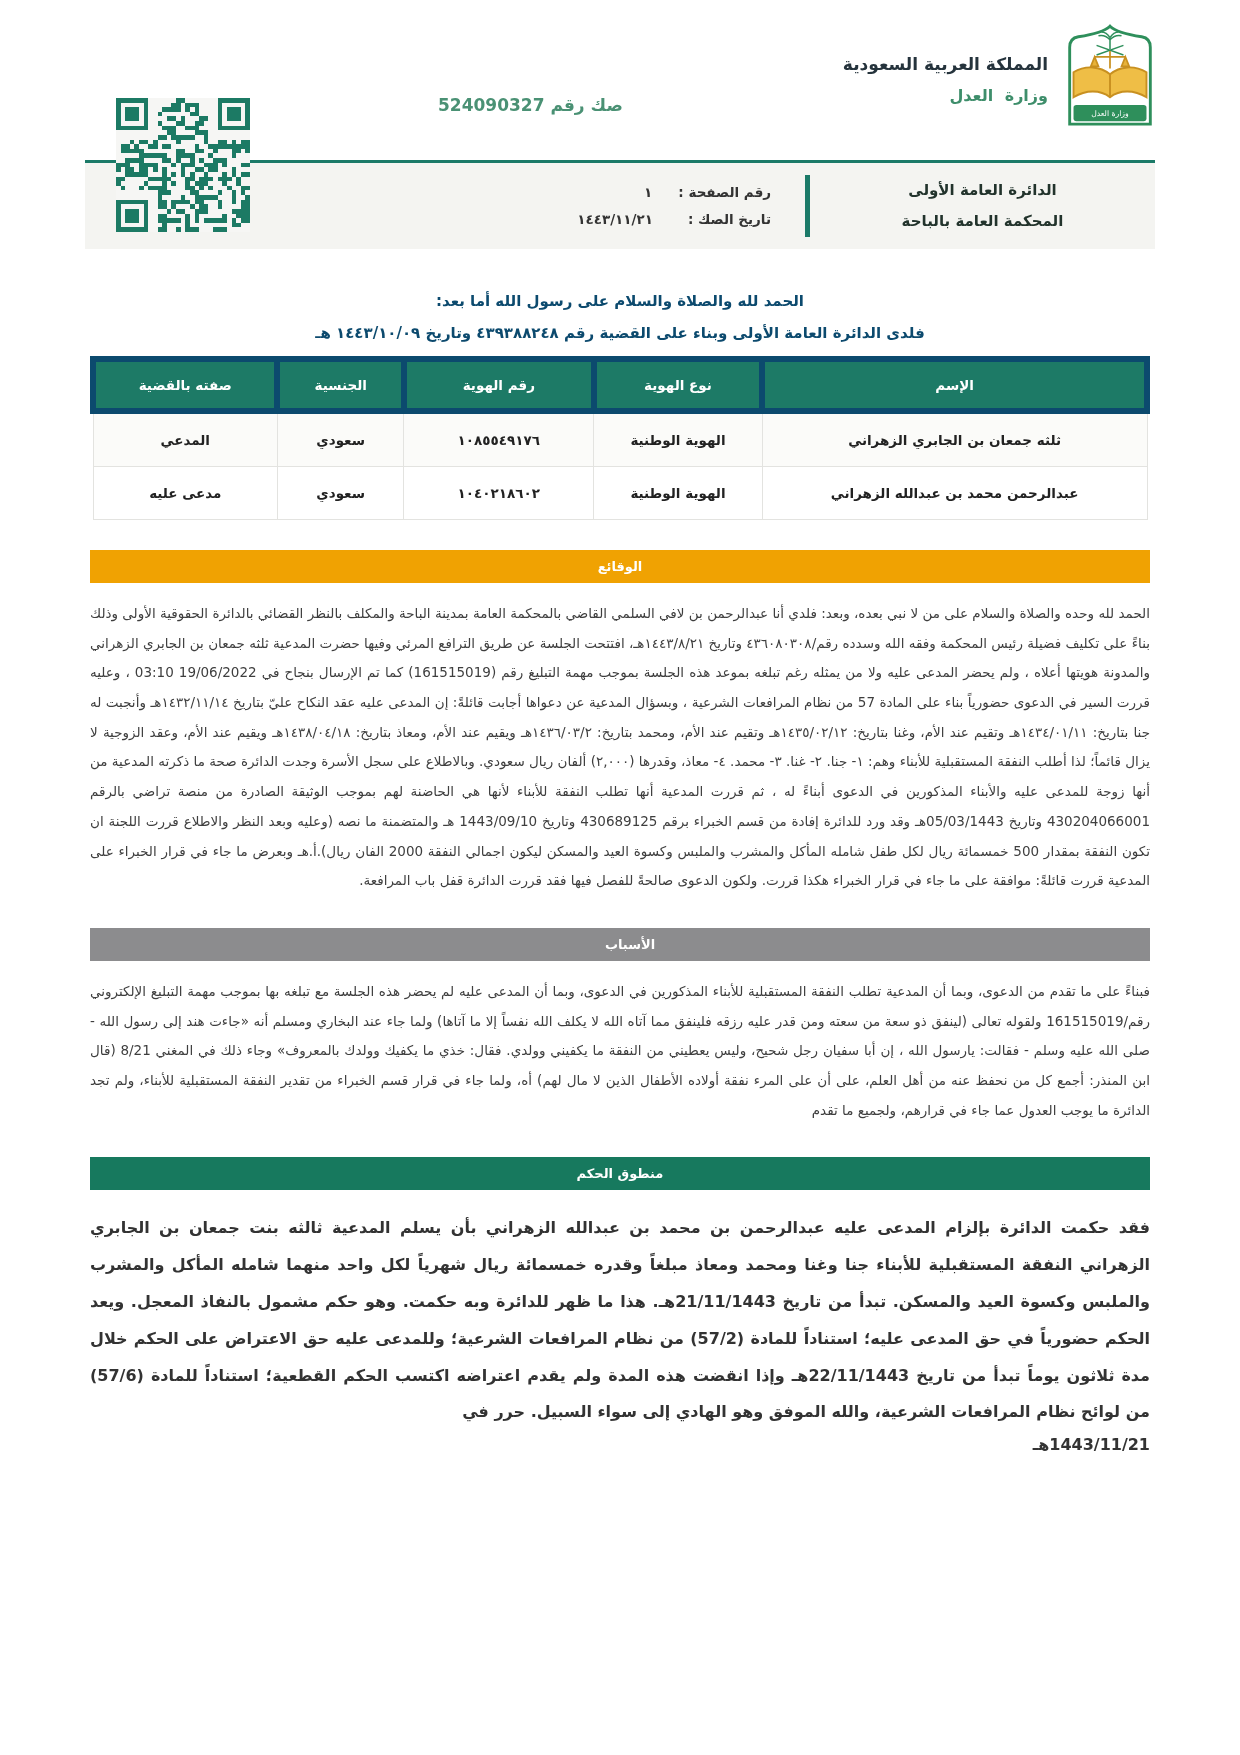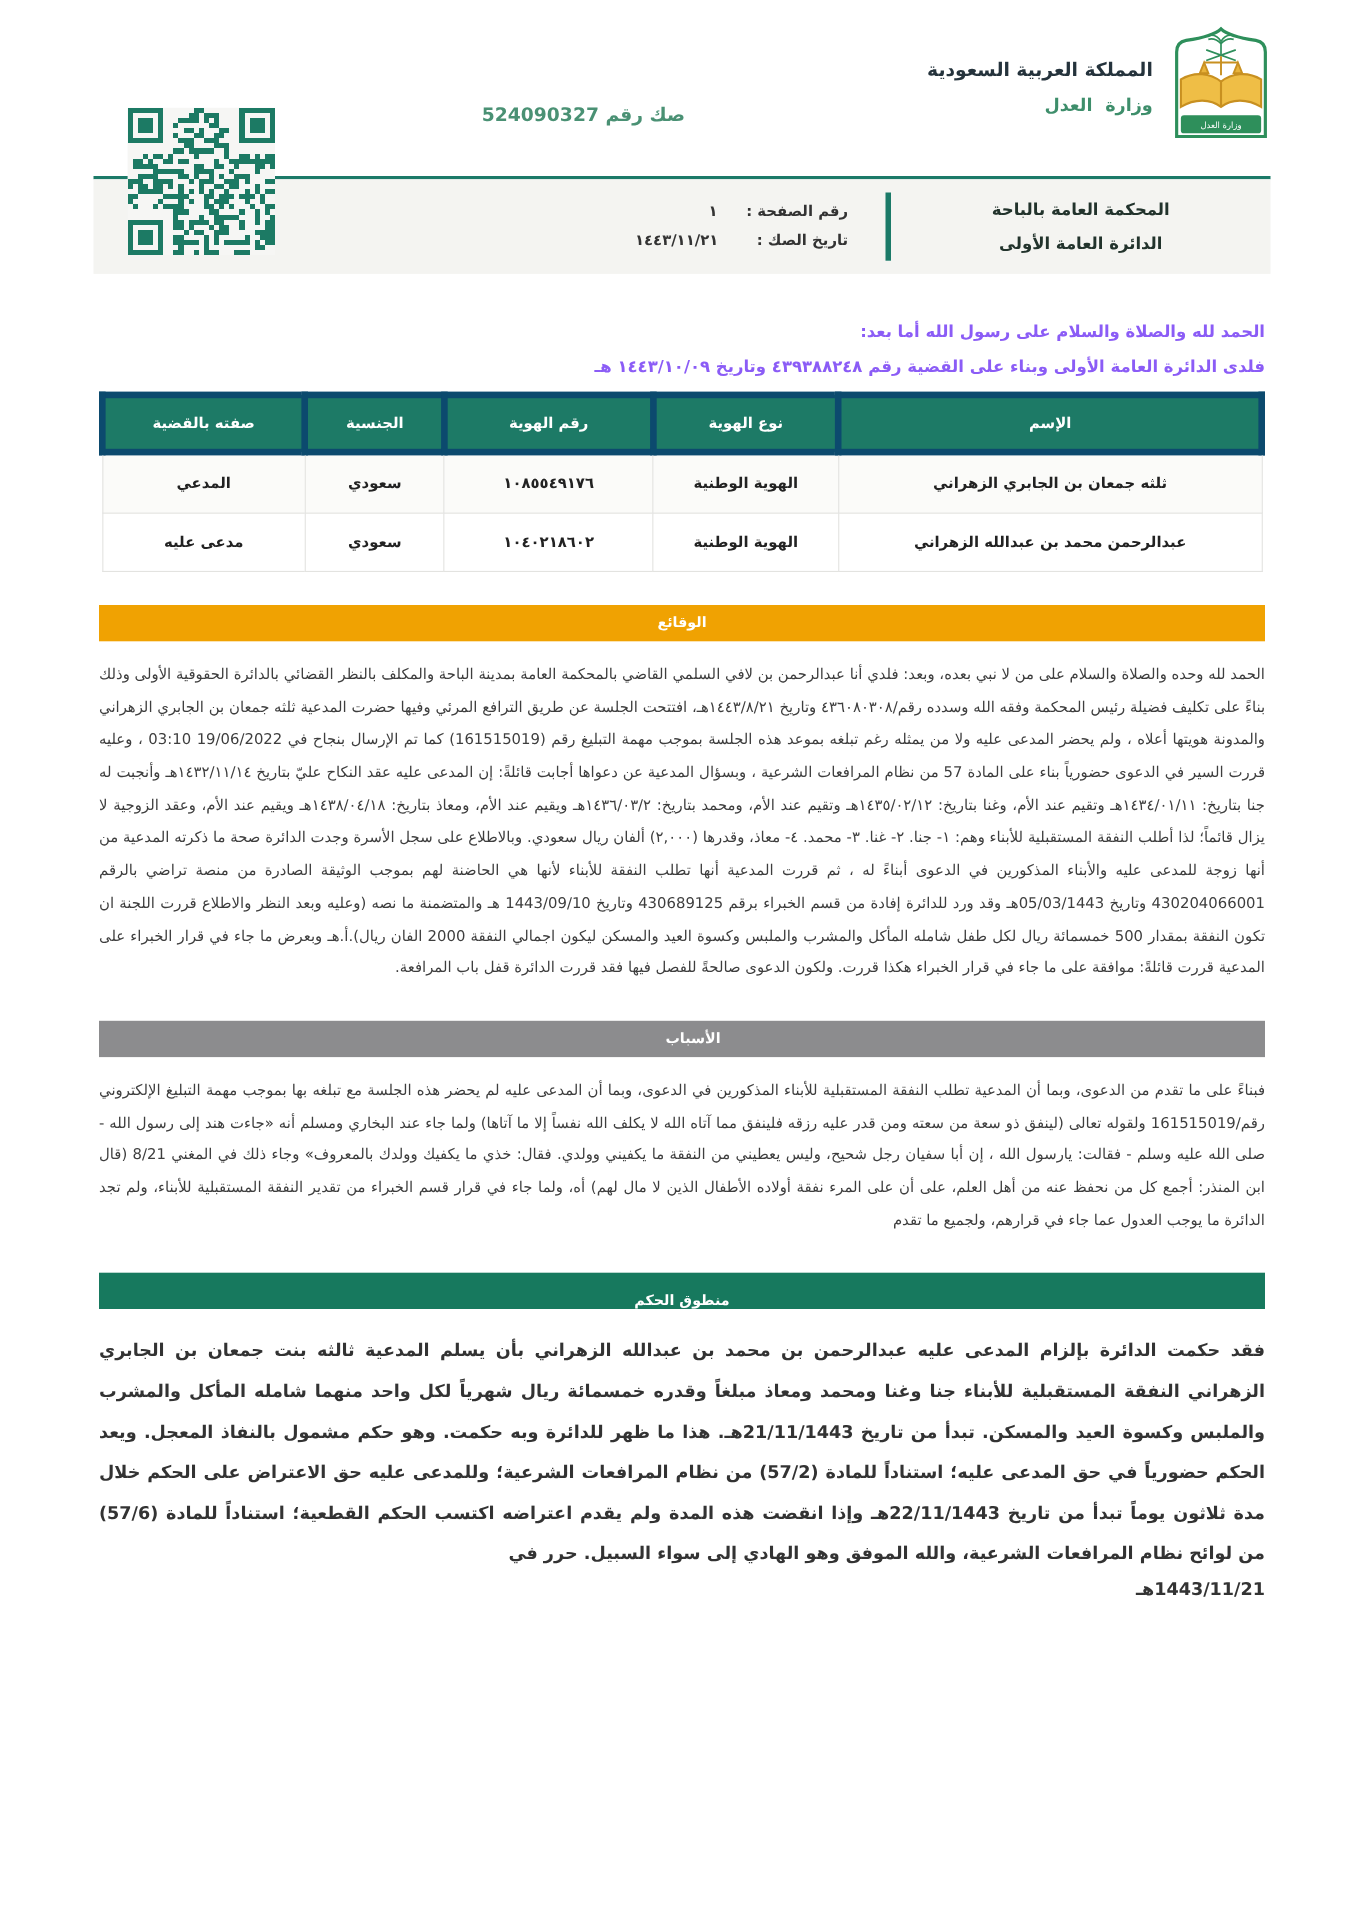--- a/index.html
+++ b/index.html
@@ -25,21 +25,21 @@
     background:#f4f4f1; display:flex; align-items:center;
   }
   .court-cell { width:345px; text-align:center; font-weight:bold; font-size:15px; color:#22332c; line-height:2.1; }
   .vdiv { width:5px; height:62px; background:#1b7a68; }
   .page-cell { padding:0 34px; font-size:13.5px; color:#333; }
   .kv { display:flex; gap:26px; line-height:2.0; }
   .kv .lbl { font-weight:bold; min-width:92px; }
   .kv .val { font-weight:bold; }
   
   .content { margin:0 90px; }
-  .intro { text-align:right; margin-top:40px; color:#8b5cf6; font-weight:bold; font-size:15px; }
+  .intro { text-align:center; margin-top:40px; color:#0c4a6e; font-weight:bold; font-size:15px; }
   .intro div { margin-bottom:14px; }
   .party-label-row { display:flex; align-items:center; gap:10px; margin-top:22px; }
   .gold-dash { width:46px; height:2px; background:#d8a722; }
   .gold-line { flex:1; height:2px; background:#d8a722; }
   .party-label { font-size:13px; font-weight:bold; color:#1e5a4a; white-space:nowrap; }
   
   table.parties { width:100%; border-collapse:collapse; margin-top:14px; table-layout:fixed; }
   table.parties th {
     background:#1d7a66; color:#ffffff; font-size:13.5px; font-weight:bold;
     padding:15px 6px; border:6px solid #0c4a6e;
@@ -48,21 +48,21 @@
     font-size:13.5px; font-weight:bold; color:#222; text-align:center;
     padding:18px 17px; border:1px solid #e3e3e0; background:#fbfbf9;
   }
   table.parties tr:nth-child(2) td { background:#ffffff; }
   .w-name{width:36.5%;} .w-idtype{width:16%;} .w-idnum{width:18%;} .w-nat{width:12%;} .w-role{width:17.5%;}
   
   .bar { height:33px; display:flex; align-items:center; justify-content:center;
          color:#ffffff; font-size:13px; font-weight:bold; }
   .bar-facts   { background:#f0a202; margin-top:30px; }
   .bar-reasons { background:#8c8c8e; margin-top:32px;padding-left:20px; }
-  .bar-verdict { background:#17795e; margin-top:32px;align-items:flex-end; }
+  .bar-verdict { background:#17795e; margin-top:32px; }
   
   .body-text {
     margin-top:16px; font-size:13.5px; color:#3e3e3e; line-height:2.2;
     text-align:justify; text-align-last:right;
   }
   .verdict-text {
     margin-top:20px; font-size:16px; font-weight:bold; color:#333;
     line-height:2.3; text-align:justify; text-align-last:right;
   }
   .issued-date { font-size:16px; font-weight:bold; color:#333; margin-top:4px; padding-left:28px; }
@@ -393,22 +393,22 @@
           <rect x="0" y="22" width="7" height="7" fill="#1c7a64"></rect>
           <rect x="1" y="23" width="5" height="5" fill="#f6f6f4"></rect>
           <rect x="2" y="24" width="3" height="3" fill="#1c7a64"></rect>
         </svg>
     </div>
 
     <div class="green-rule"></div>
 
     <div class="info-strip">
       <div class="court-cell">
+        <div>الدائرة العامة الأولى</div>
         <div>المحكمة العامة بالباحة</div>
-        <div>الدائرة العامة الأولى</div>
       </div>
       <div class="vdiv"></div>
       <div class="page-cell">
         <div class="kv">
           <span class="lbl">رقم الصفحة :</span>
           <span class="val">١</span>
         </div>
         <div class="kv">
           <span class="lbl">تاريخ الصك :</span>
           <span class="val">١٤٤٣/١١/٢١</span>

